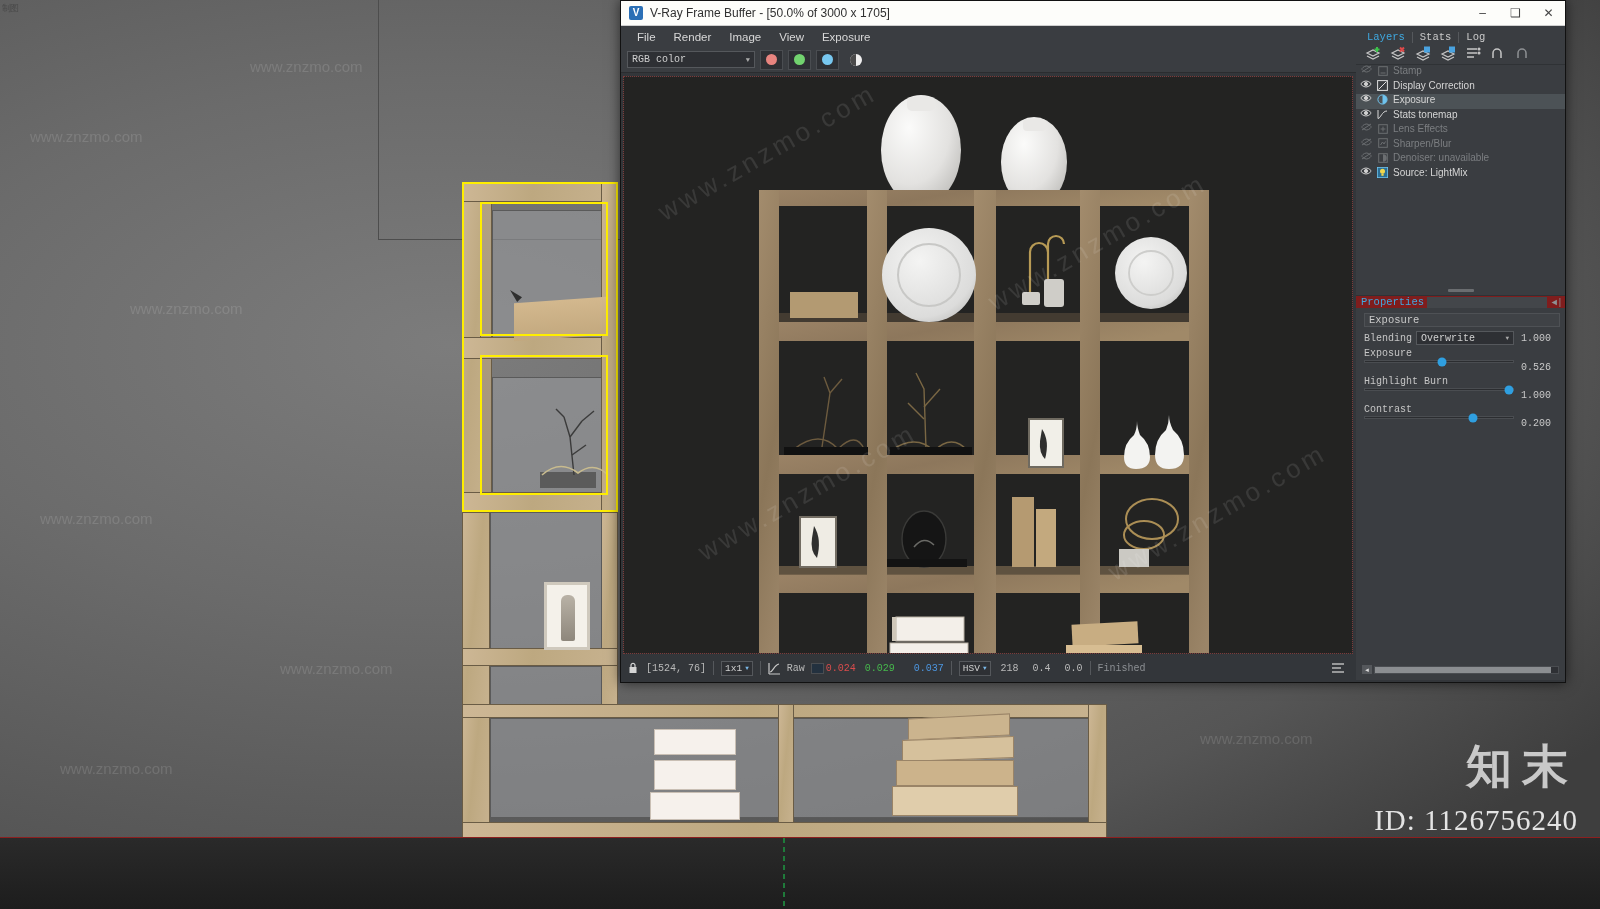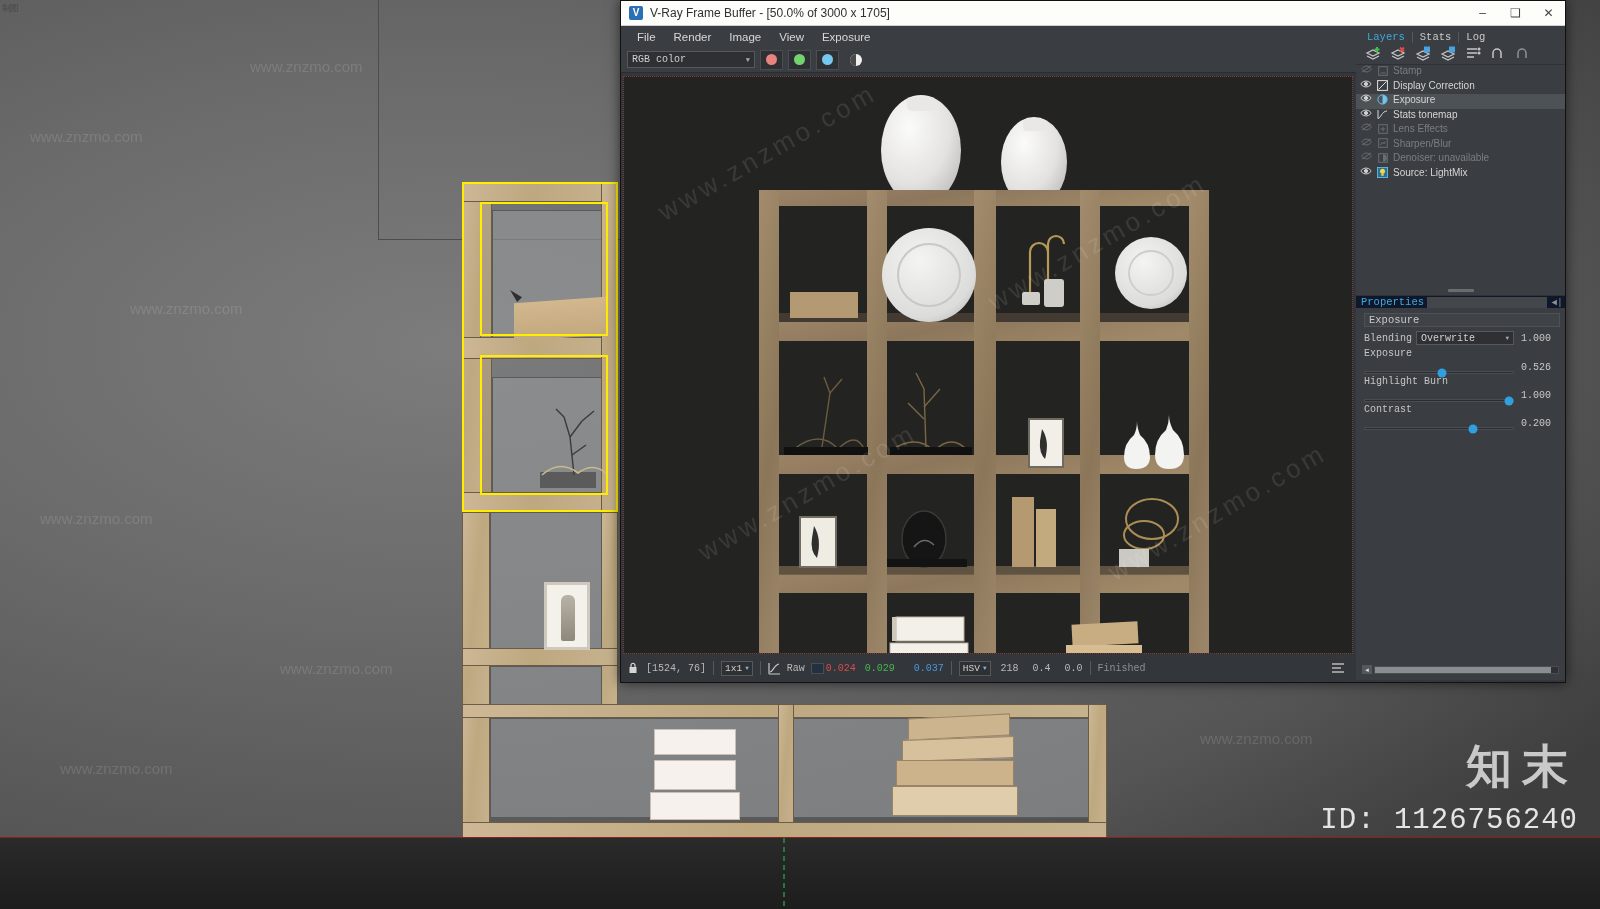--- a/index.html
+++ b/index.html
@@ -166,21 +166,21 @@
   .eye { width: 12px; display: flex; align-items: center; justify-content: center; }
   .layer-ico { width: 11px; height: 11px; display: flex; align-items: center; justify-content: center; }
 
   .dock-splitter {
     height: 10px; display: flex; align-items: center; justify-content: center;
   }
   .grip { width: 26px; height: 3px; background: #6a6d70; border-radius: 1px; }
 
   .props-head {
     height: 13px; display: flex; align-items: center; padding-left: 5px;
-    background: #0f172a; border-top: 1px solid #2f3235;
+    background: #7f1d1d; border-top: 1px solid #2f3235;
   }
   .props-title {
     font-size: 10.5px; color: #3fa9e0; font-family: "Liberation Mono", monospace;
   }
   .props-head-fill { flex: 1; height: 11px; margin: 0 3px; background: #43464a; }
   .props-collapse { font-size: 9px; color: #8e9194; padding-right: 4px; }
 
   .props-body { padding: 5px 5px 0 8px; }
   .prop-namebox {
     height: 14px; background: #3f4246; border: 1px solid #4e5155;
@@ -195,21 +195,21 @@
     flex: 1; height: 14px; background: #2e3034; border: 1px solid #55585c;
     font-size: 10px; color: #d0d0d0; font-family: "Liberation Mono", monospace;
     display: flex; align-items: center; padding: 0 4px; position: relative;
   }
   .prop-select .arr { position: absolute; right: 4px; font-size: 6px; color: #aaa; }
   .prop-value {
     width: 42px; height: 14px; font-size: 10px; color: #c9c9c9;
     font-family: "Liberation Mono", monospace; text-align: left; padding-left: 3px;
     display: flex; align-items: center;
   }
-  .slider-row { display: flex; align-items: flex-end; gap: 4px; }
+  .slider-row { display: flex; align-items: flex-start; gap: 4px; }
   .slider-track {
     flex: 1; height: 3px; background: #2b2d30; border: 1px solid #4a4d51; position: relative;
   }
   .slider-knob {
     position: absolute; top: 50%; width: 9px; height: 9px; border-radius: 50%;
     background: #2f9fe0; transform: translate(-50%, -50%);
   }
   .prop-sublabel {
     font-size: 10px; color: #c5c5c5; font-family: "Liberation Mono", monospace;
     margin-bottom: 1px; margin-top: 2px;
@@ -244,21 +244,21 @@
   .brand {
     position: absolute; right: 22px; bottom: 72px; text-align: right;
     pointer-events: none; user-select: none;
   }
   .brand-cn {
     font-size: 46px; color: #c9c9c9; letter-spacing: 10px; font-weight: 600;
     font-family: "DejaVu Sans", sans-serif;
   }
   .brand-id {
     font-size: 29px; color: #e4e4e4; letter-spacing: 1px; margin-top: 6px;
-    font-family: Liberation Mono, monospace;
+    font-family: Liberation Serif, serif;
   }
 </style>
 </head>
 <body>
 
 <div id="root">
 
   <div class="su-viewport">
     <div class="su-wall-edge"></div>
     <div class="su-wall-edge2"></div>

